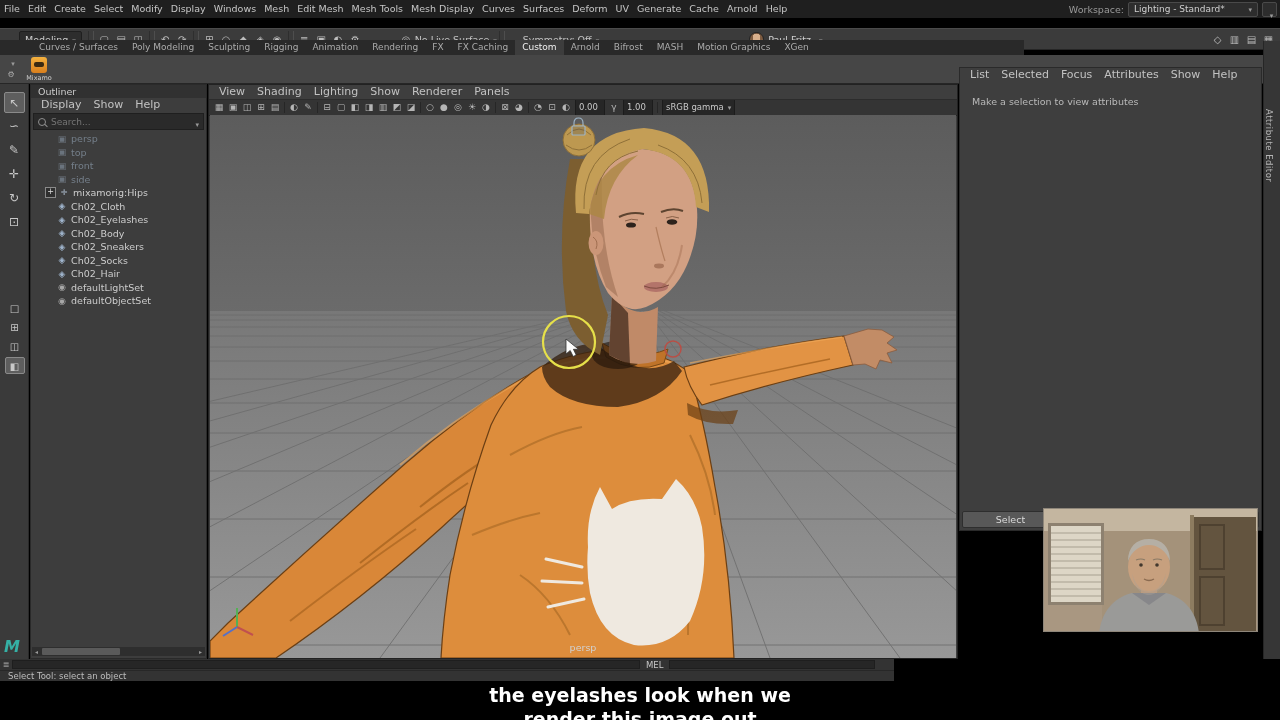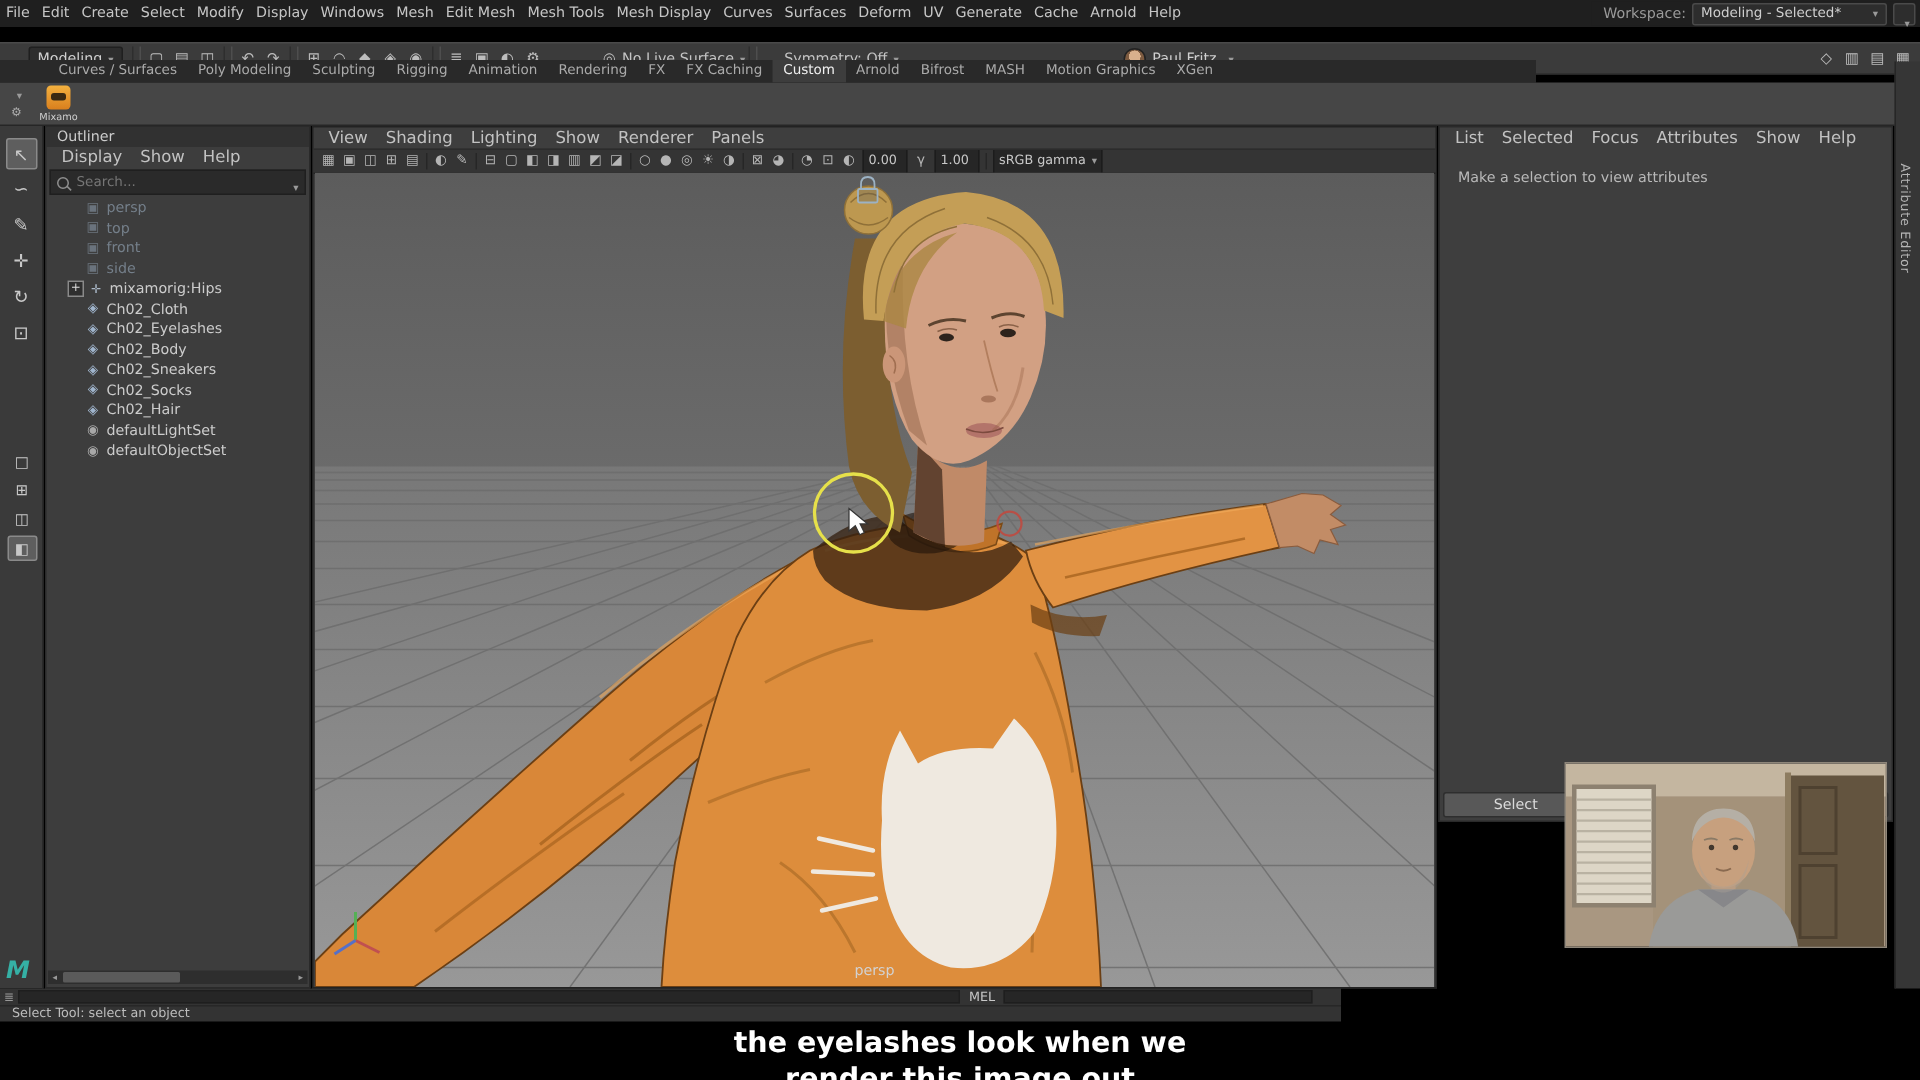--- a/index.html
+++ b/index.html
@@ -77,21 +77,21 @@
   #viewport{position:absolute;left:208px;top:84px;width:750px;height:575px;background:#3e3e3e;border:1px solid #222;box-sizing:border-box;}
   #vp-toolbar{height:15px;background:#343434;border-top:1px solid #2c2c2c;border-bottom:1px solid #242424;display:flex;align-items:center;padding:0 3px;overflow:hidden;}
   .vp-icon{width:14px;height:13px;line-height:13px;text-align:center;font-size:9px;color:#b5b5b5;flex:none;}
   .vp-sep{width:1px;height:11px;background:#262626;margin:0 2px;flex:none;}
   .vp-field{height:11px;min-width:22px;background:#262626;border:1px solid #1c1c1c;color:#c8c8c8;font-size:8.5px;line-height:11px;padding:16px 3px;margin:0 2px;flex:none;}
   .vp-dd{display:flex;align-items:center;}
   #vp-canvas{position:absolute;left:1px;top:30px;width:746px;height:543px;overflow:hidden;}
   #persp-label{position:absolute;left:0;right:0;bottom:5px;text-align:center;font-size:9.5px;color:#d2d2d2;}
 
   
-  #attr-panel{position:absolute;left:959px;top:84px;width:303px;height:464px;background:#3e3e3e;border:1px solid #2a2a2a;box-sizing:border-box;}
+  #attr-panel{position:absolute;left:959px;top:67px;width:303px;height:464px;background:#3e3e3e;border:1px solid #2a2a2a;box-sizing:border-box;}
   #ae-message{margin:14px 0 0 12px;font-size:9.5px;color:#b9b9b9;}
   #ae-buttons{position:absolute;left:2px;right:2px;bottom:2px;height:17px;display:flex;gap:3px;}
   .ae-btn{flex:1;background:#585858;border:1px solid #2e2e2e;color:#dadada;font-size:9.5px;text-align:center;line-height:15px;border-radius:2px;white-space:nowrap;overflow:hidden;}
   .ae-btn.hl{background:#6e6e6e;border-color:#8a8a8a;}
   #right-strip{position:absolute;left:1263px;top:41px;width:17px;height:618px;background:#363636;border-left:1px solid #262626;box-sizing:border-box;text-align:center;}
   #strip-label{writing-mode:vertical-rl;font-size:8.5px;color:#b5b5b5;margin-top:68px;letter-spacing:.5px;}
 
   
   #cmdrow{position:absolute;left:0;top:659px;width:894px;height:11px;background:#333;display:flex;align-items:center;}
   .cmd-icon{width:12px;text-align:center;font-size:8px;color:#999;}
@@ -131,21 +131,21 @@
         <div class="mb-item">Deform</div>
         <div class="mb-item">UV</div>
         <div class="mb-item">Generate</div>
         <div class="mb-item">Cache</div>
         <div class="mb-item">Arnold</div>
         <div class="mb-item">Help</div>
       </div>
     <div id="ws-cluster">
       <span class="ws-label">Workspace:</span>
       <div class="ws-select">
-        <span>Modeling - Selected*</span>
+        <span>Lighting - Standard*</span>
           <span class="caret"></span>
       </div>
       <div class="ws-extra caret"></div>
     </div>
   </div>
 
   <div id="statusline">
     <div class="sl-chip">
       <span>Modeling</span>
         <span class="caret"></span>

